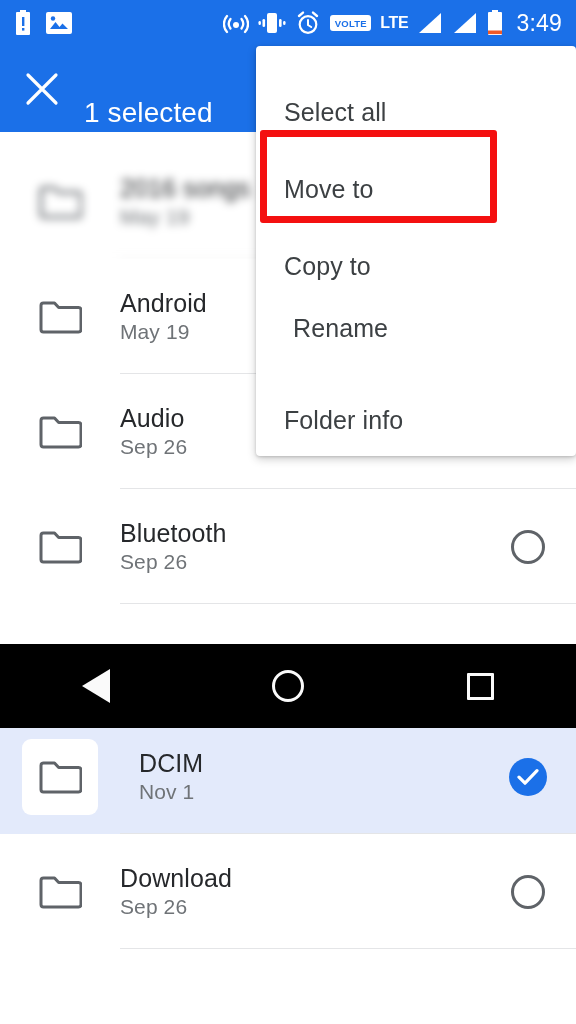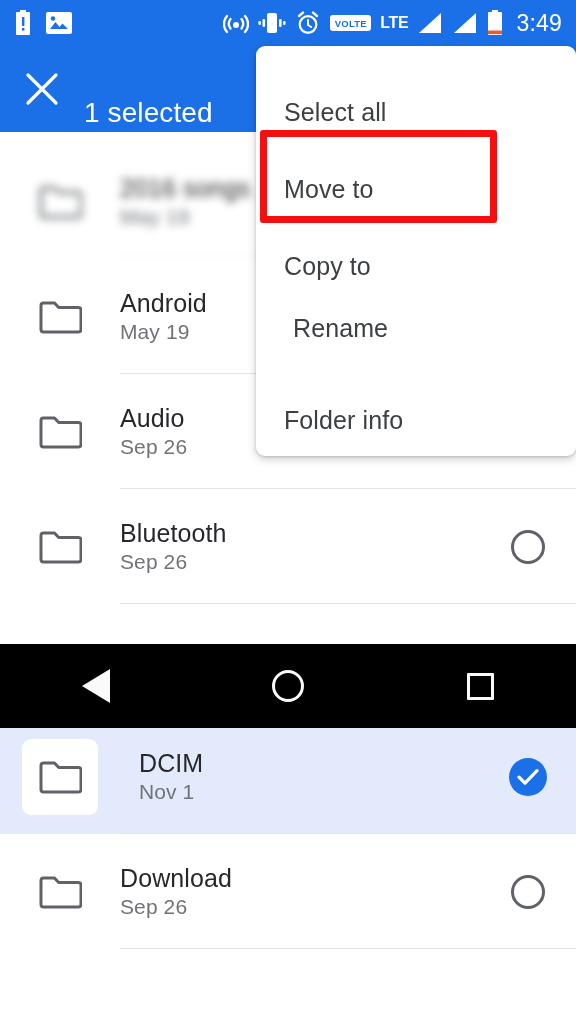--- a/index.html
+++ b/index.html
@@ -64,21 +64,21 @@
     display:flex; align-items:center; justify-content:center;
   }
   .divider {
     position:absolute; left:120px; right:0; bottom:0; height:1px; background:#e4e5e7;
   }
   .row.blurred { filter: blur(4.2px); }
 
   
   .menu-card {
     position:absolute; left:256px; top:46px; width:320px; height:410px;
-    background:#fff; border-radius:9px;
+    background:#fff; border-radius:4px;
     box-shadow: 0 3px 10px rgba(0,0,0,.20), 0 1px 3px rgba(0,0,0,.16);
     z-index:20;
     overflow:hidden;
   }
   .menu-item {
     position:absolute; left:0; width:320px; height:77px;
     display:flex; align-items:center; padding-left:28px;
     font-size:25px; color:#3c4043; letter-spacing:.1px;
   }
   .mi-0 { top:28px; }

